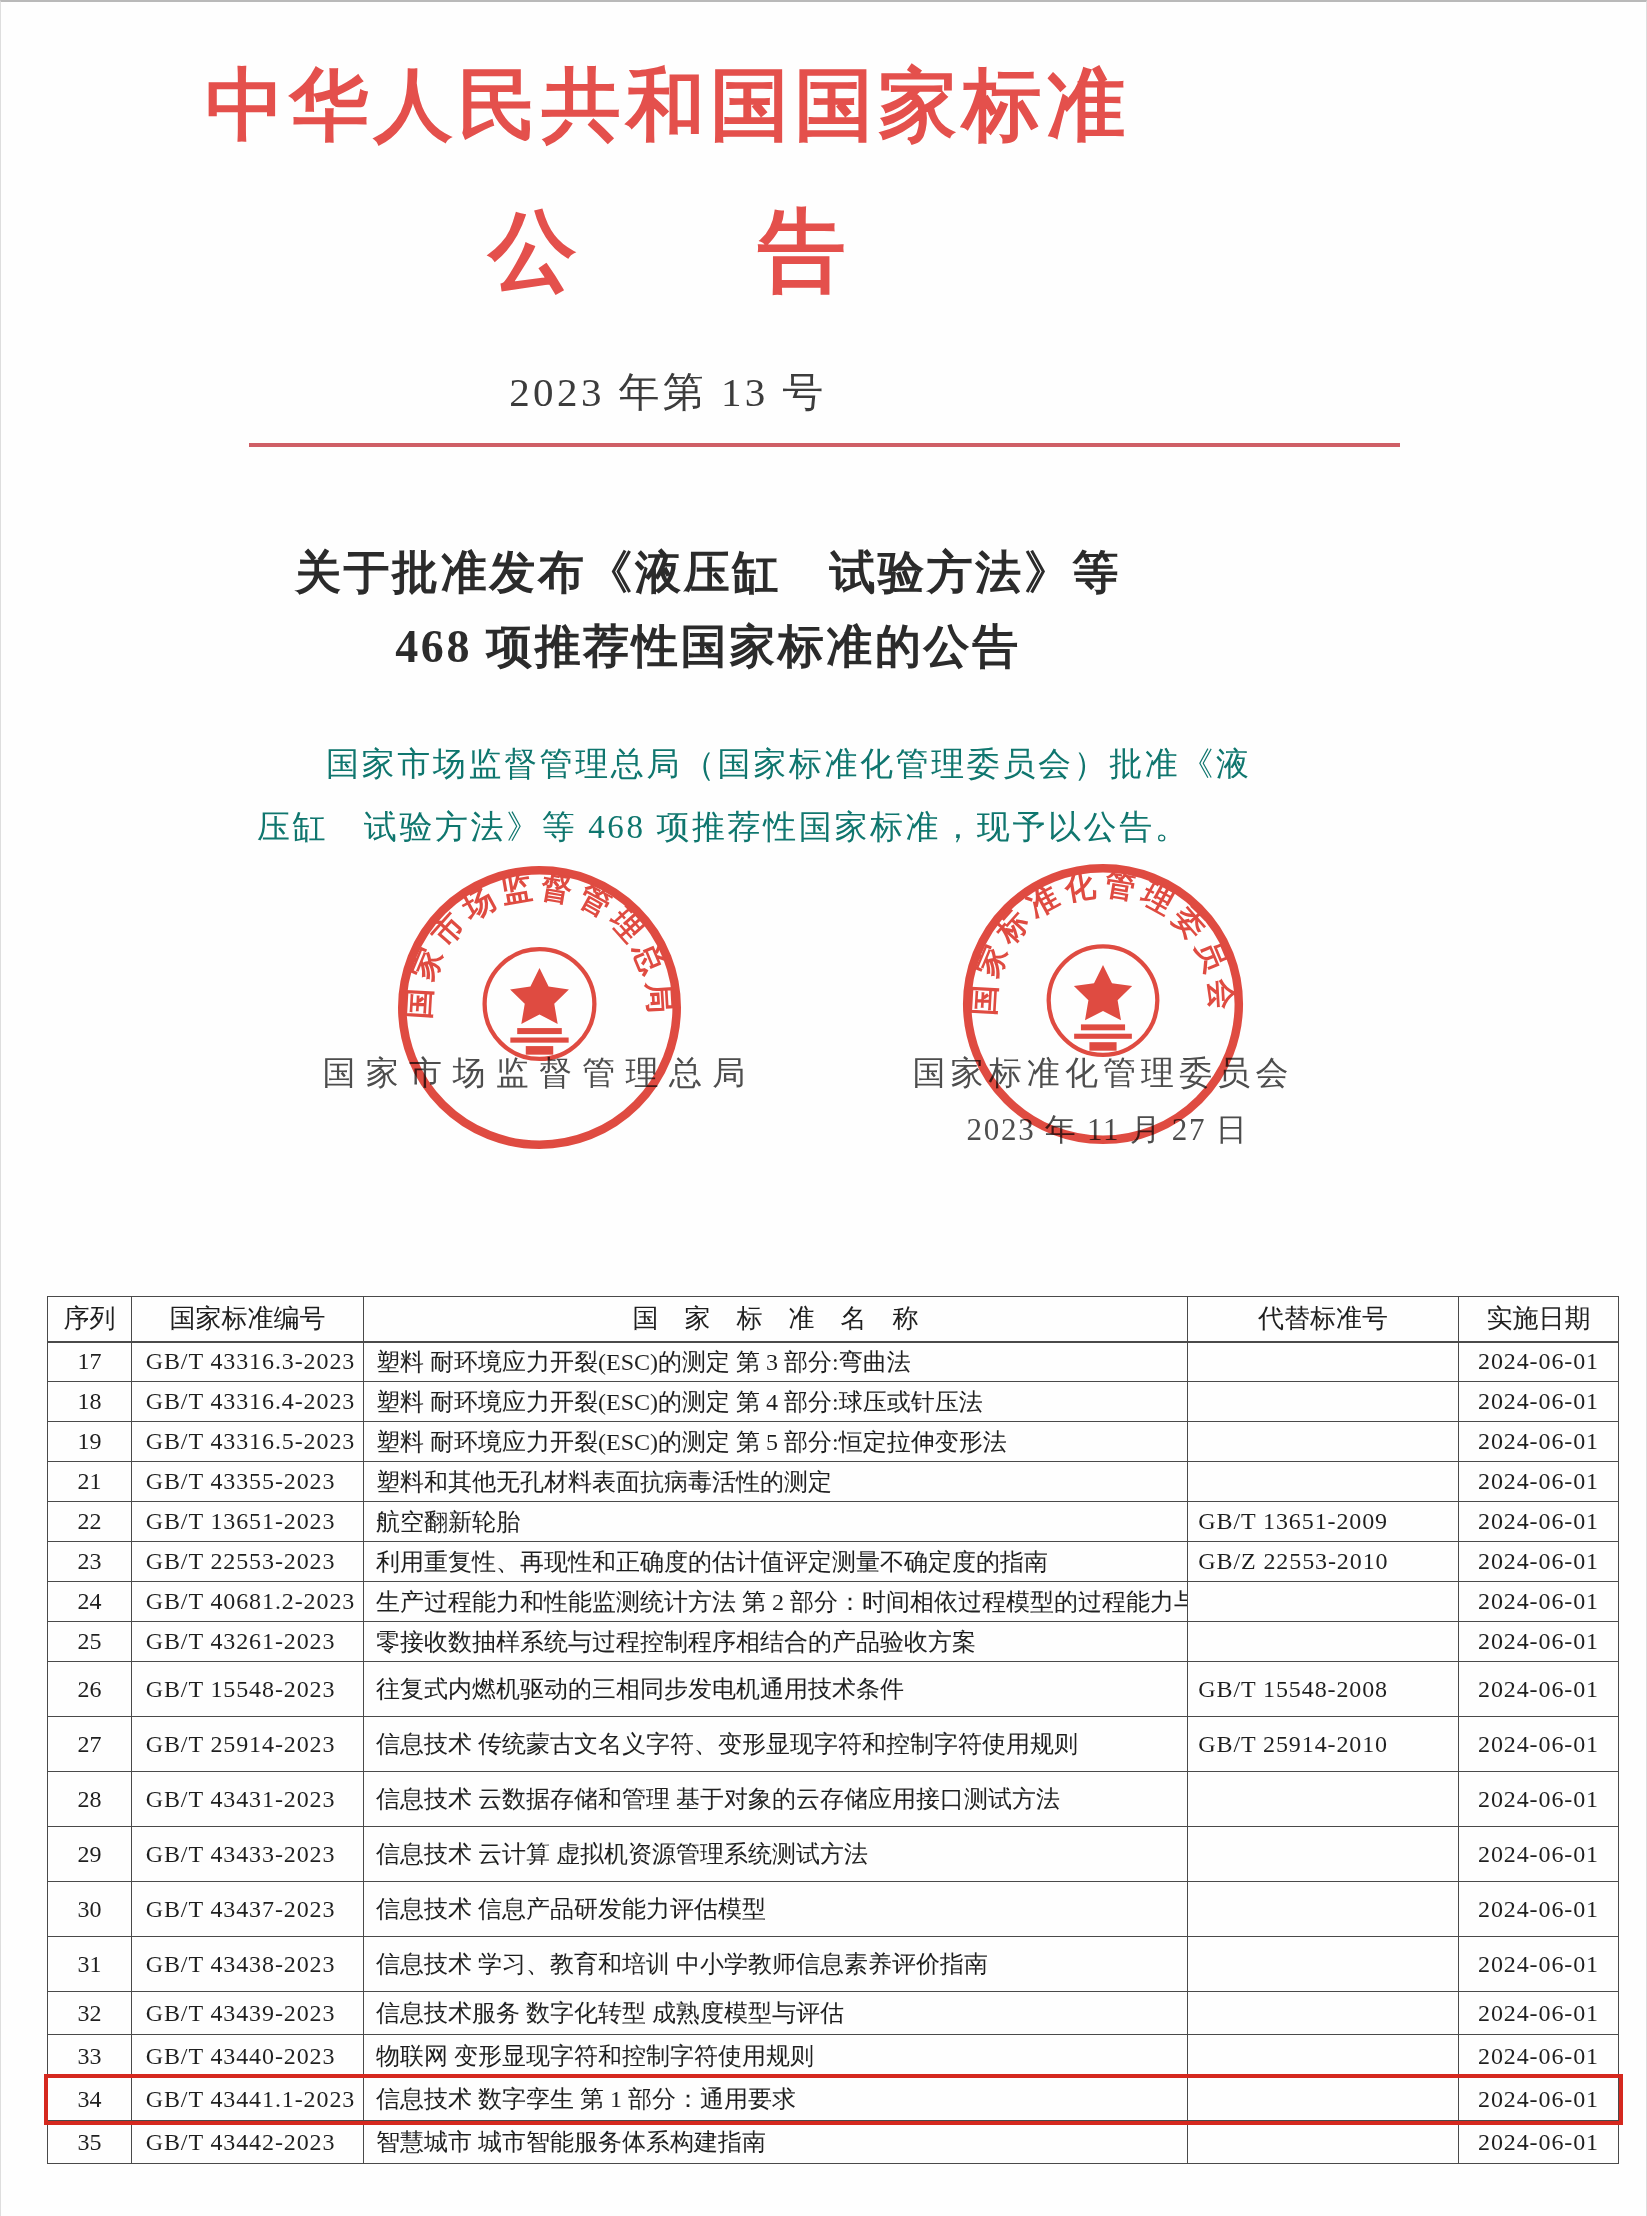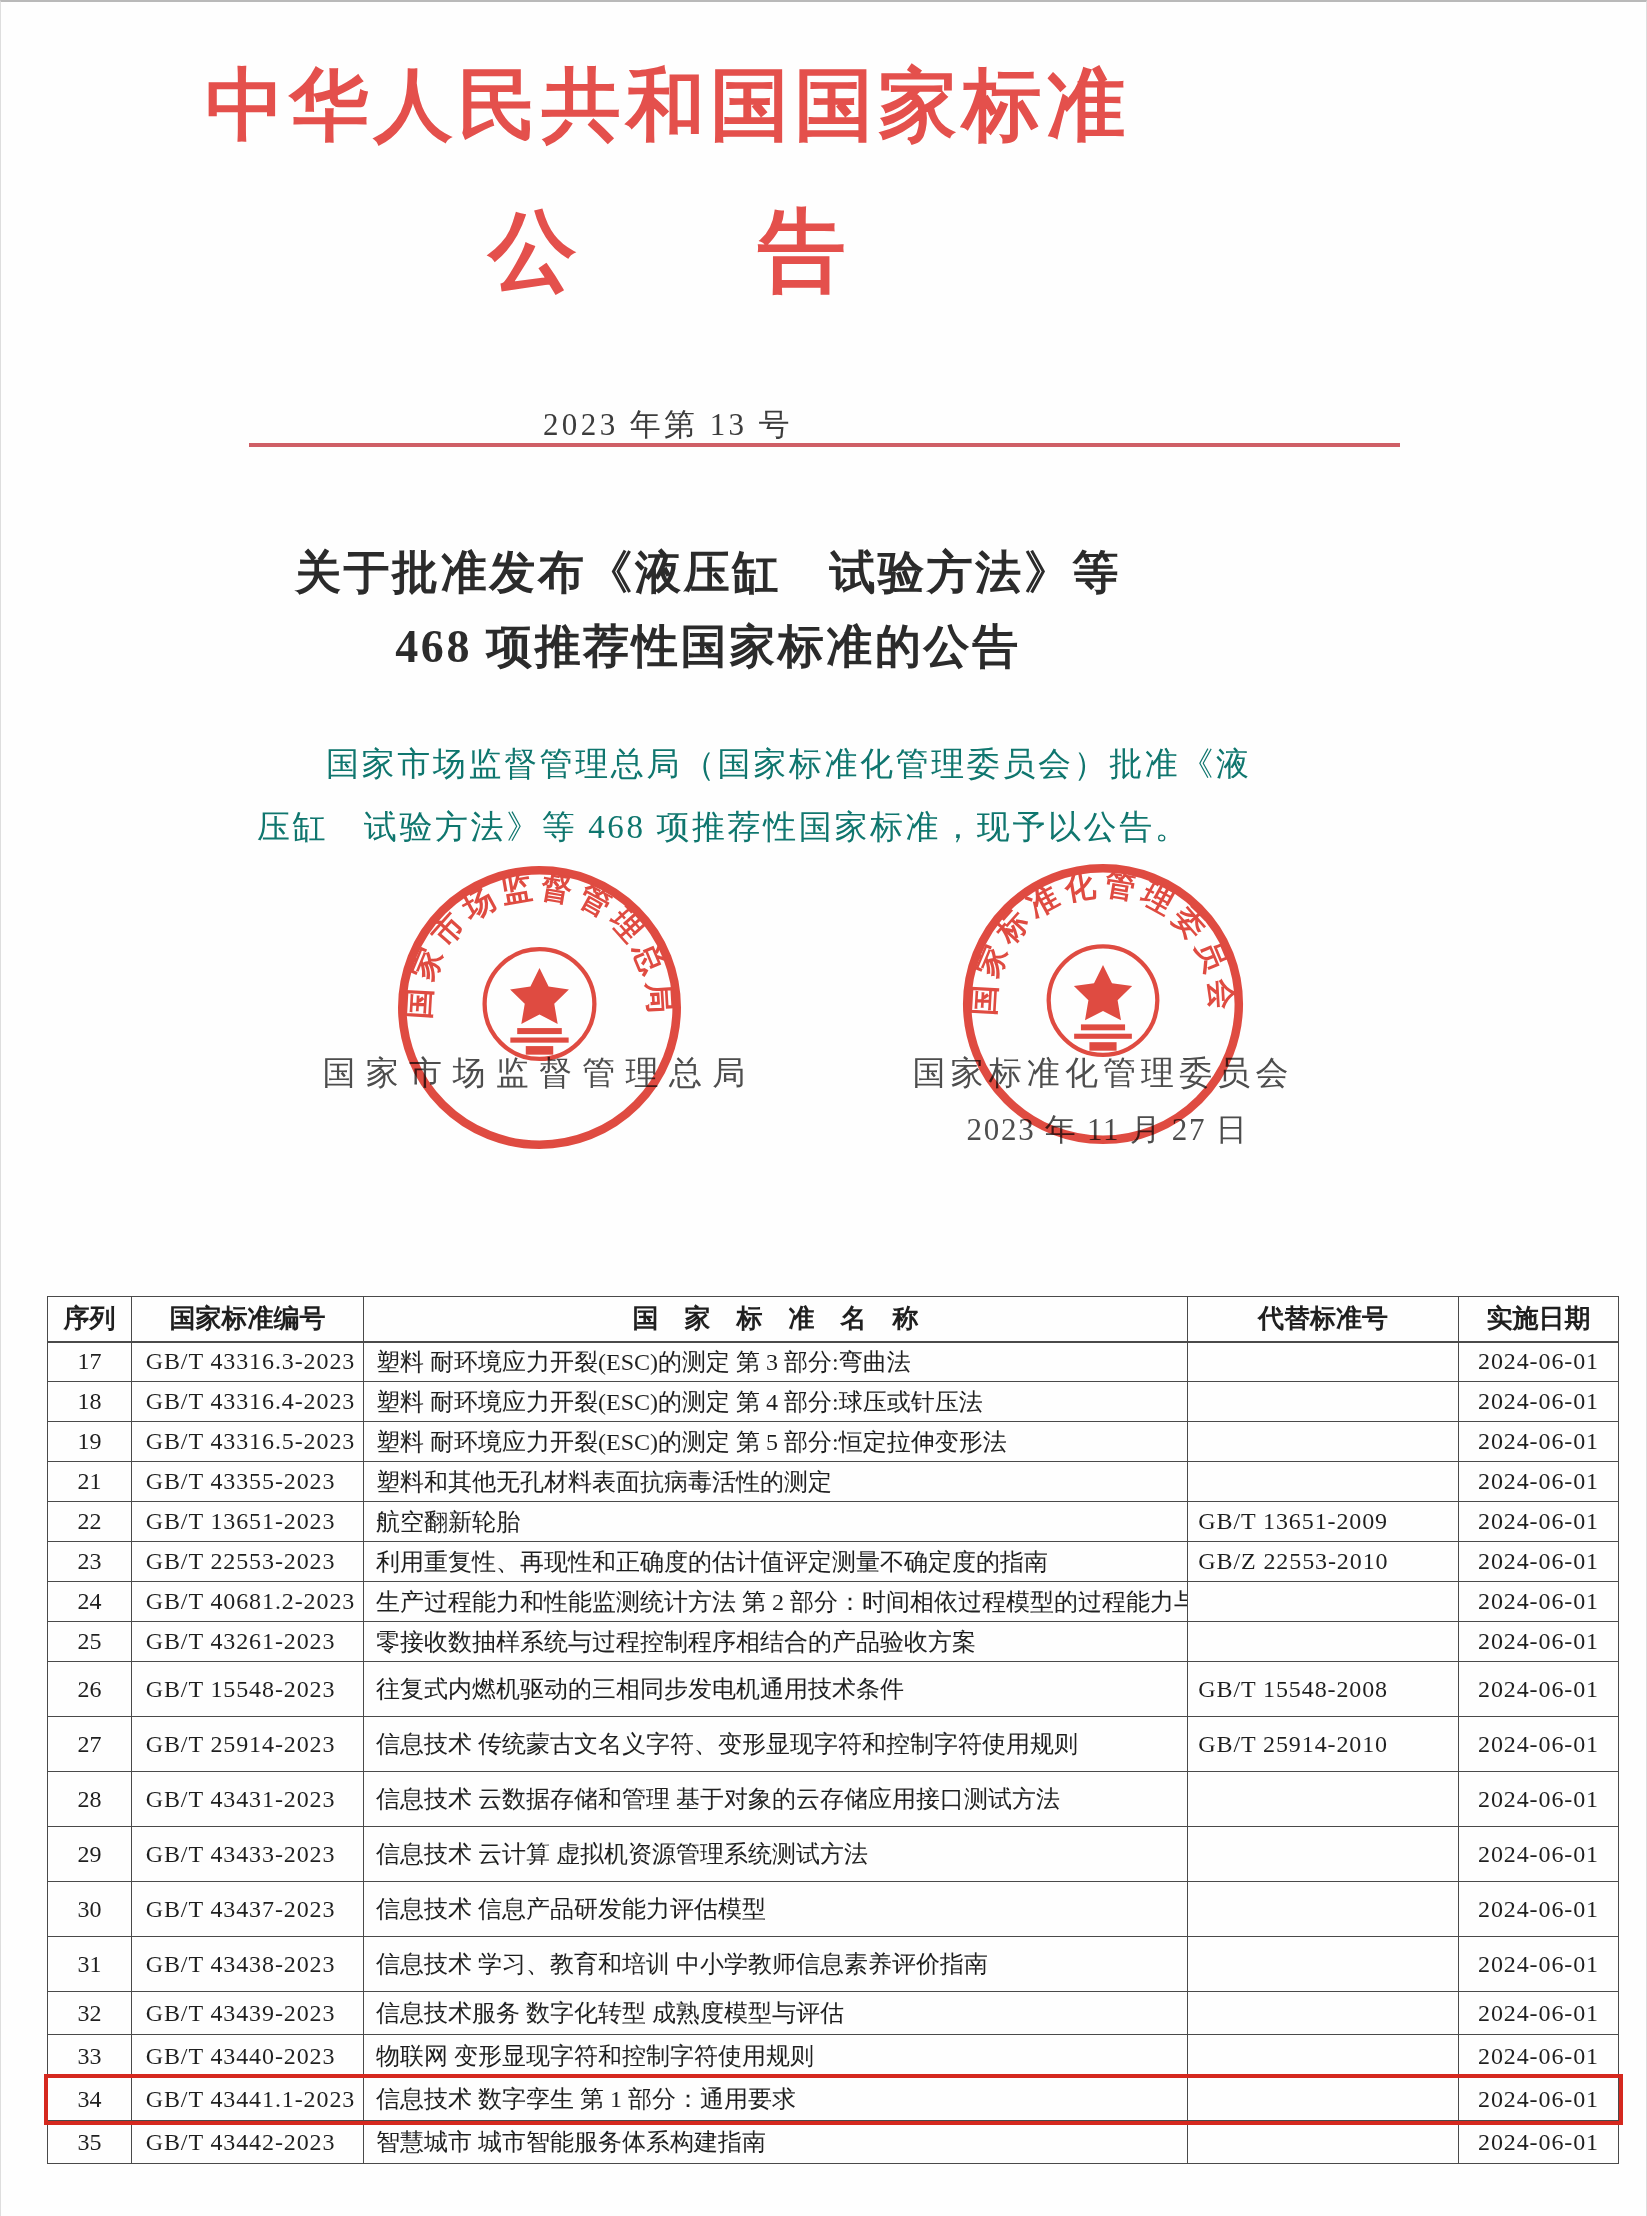--- a/index.html
+++ b/index.html
@@ -12,21 +12,21 @@
   .abs{position:absolute;}
   .center{left:0;width:1334px;text-align:center;}
 
   .header-title{
     top:51px;font-size:79px;font-weight:bold;color:#e4504c;
     letter-spacing:5.1px;white-space:nowrap;
   }
   .header-subtitle{
     top:190px;font-size:88px;font-weight:bold;color:#e4504c;letter-spacing:1.7px;
   }
-  .issue-number{top:363px;font-size:31px;color:#3c3c3c;letter-spacing:3.4px;margin-top:39px;}
+  .issue-number{top:363px;font-size:41px;color:#3c3c3c;letter-spacing:3.4px;}
   .red-rule{top:441px;left:248px;width:1151px;height:4.3px;background:#cf5f66;}
 
   .doc-title{top:534px;font-size:46px;font-weight:bold;color:#2b2b2b;line-height:74px;letter-spacing:2.6px;padding-left:40px;}
   .doc-title div{white-space:nowrap;}
 
   .body-text{left:256px;top:731px;width:1143px;font-size:33px;color:#0f766e;line-height:63px;letter-spacing:2.6px;}
   .body-text .indent{text-indent:69px;}
 
   .signature{color:#4d4d4d;white-space:nowrap;}
   .sig-left{left:319px;top:1049px;width:438px;text-align:center;font-size:33px;letter-spacing:10.3px;}
@@ -44,21 +44,21 @@
   }
   table.standards col.w-seq{width:84px;}
   table.standards col.w-code{width:232px;}
   table.standards col.w-name{width:824px;}
   table.standards col.w-replaced{width:271px;}
   table.standards col.w-date{width:160px;}
   table.standards th, table.standards td{
     border:1.7px solid #4a4a4a;overflow:hidden;white-space:nowrap;vertical-align:middle;
   }
   table.standards thead tr{height:45px;}
-  table.standards th{font-size:26px;font-weight:bold;text-align:center;border-bottom-width:2.6px;}
+  table.standards th{font-size:26px;font-weight:normal;text-align:center;border-bottom-width:2.6px;}
   td.c-seq{text-align:center;}
   td.c-code{padding-left:13.7px;letter-spacing:0.9px;}
   td.c-name{padding-left:12px;}
   td.c-replaced{padding-left:10.3px;letter-spacing:0.9px;}
   td.c-date{text-align:center;letter-spacing:0.9px;}
   tr.row-s{height:40px;}
   tr.row-m{height:55px;}
   tr.row-e{height:43px;}
   tr.highlight{outline:4.3px solid #d5281e;outline-offset:0.9px;}
 </style>

